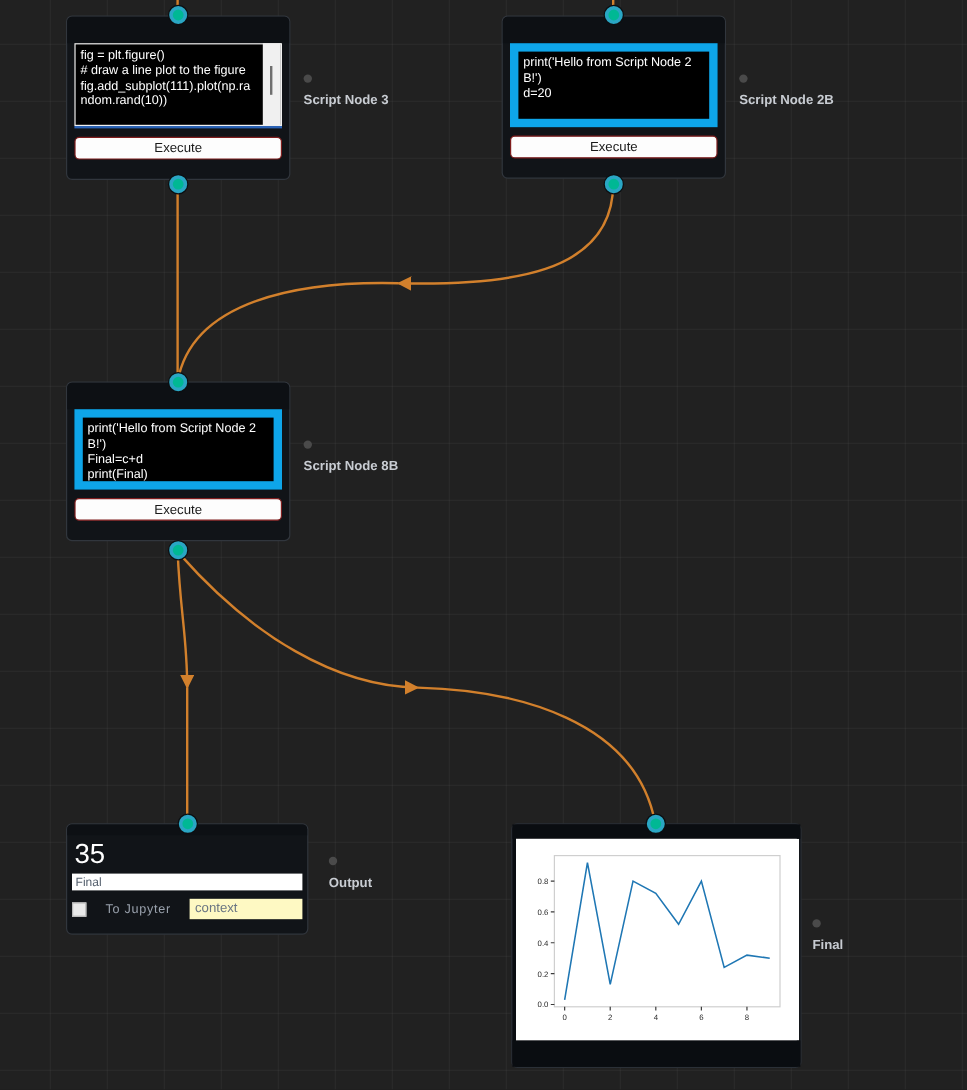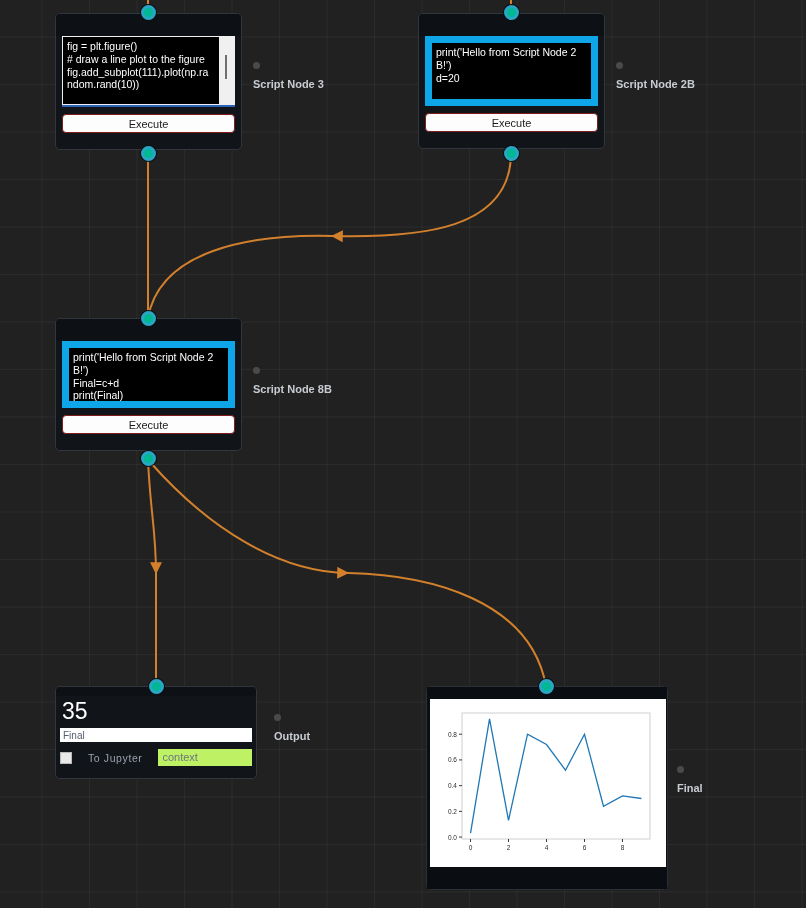--- a/index.html
+++ b/index.html
@@ -130,21 +130,21 @@
     width: 12px; height: 12px;
     background: #e9e9e9; border: 1px solid #b9b9b9;
     flex: 0 0 auto;
   }
   .chk-label {
     color: #9aa2ad; font-size: 10.5px; letter-spacing: 0.6px;
     font-family: "Liberation Sans", sans-serif; white-space: nowrap;
   }
   .ctx-input {
     flex: 1 1 auto;
-    background: #bef264; color: #6b7683;
+    background: #fef9c3; color: #6b7683;
     font-size: 11px; line-height: 17px; height: 17px;
     border: none; padding: 0 4px;
     font-family: "Liberation Sans", sans-serif;
   }
 
   
   .img-node { background: #0a0d11; border: 1px solid #2b3037; }
   .img-node .img-header { height: 12px; background: #0a0d11; }
   .img-canvas { background: #ffffff; }
   .img-node .img-footer { height: 22px; background: #0a0d11; }

